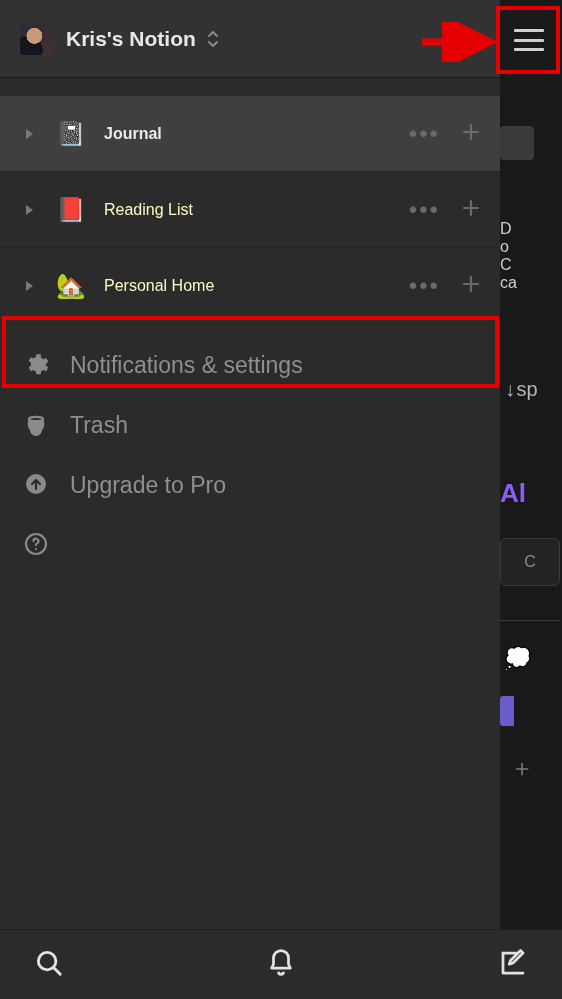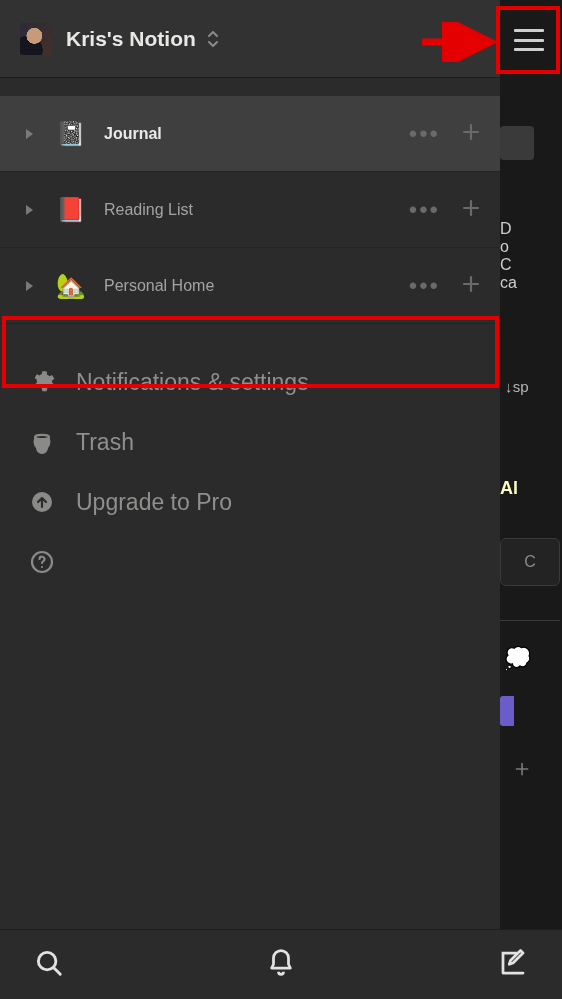--- a/index.html
+++ b/index.html
@@ -96,21 +96,21 @@
       flex: 1;
       font-size: 16px;
       font-weight: 500;
       color: #d6d6d4;
     }
     .page-item.selected .page-label{
       color:#eaeae8;
       font-weight:600;
     }
     .page-item:not(.selected) .page-label{
-      color:#a3a3a3;
+      color:#fef9c3;
     }
     .dots {
       color:#6a6a68;
       font-size:24px;
       letter-spacing:2px;
       margin-right:16px;
     }
     .plus-small{
       color:#6a6a68;
     }
@@ -128,22 +128,22 @@
     .add-page-label{
       font-size: 24px;
       color:#8f8f8d;
     }
     .utils{
       padding-top: 28px;
     }
     .util-item{
       height: 60px;
       display:flex;
-      align-items:center;
-      padding: 0 28px;
+      align-items:flex-start;
+      padding: 0 22px;
       gap: 20px;
     }
     .util-icon{
       width:28px;
       display:flex;
       align-items:center;
       justify-content:center;
       color:#8a8a88;
     }
     .util-label{
@@ -238,28 +238,28 @@
       left:0;
     }
     .peek-text div{
       white-space:nowrap;
     }
     .peek-down{
       position:absolute;
       top:378px;
       left:5px;
       color:#b5b5b3;
-      font-size:15px;
+      font-size:20px;
     }
     .peek-al{
       position:absolute;
       top:478px;
       left:0;
-      color:#fef9c3;
-      font-size:18px;
+      color:#8b5cf6;
+      font-size:26px;
       font-weight:600;
     }
     .peek-box{
       position:absolute;
       top:538px;
       left:0;
       width:60px;height:48px;
       border:1px solid #3a3a3a;
       border-radius:6px;
       background:#232323;

